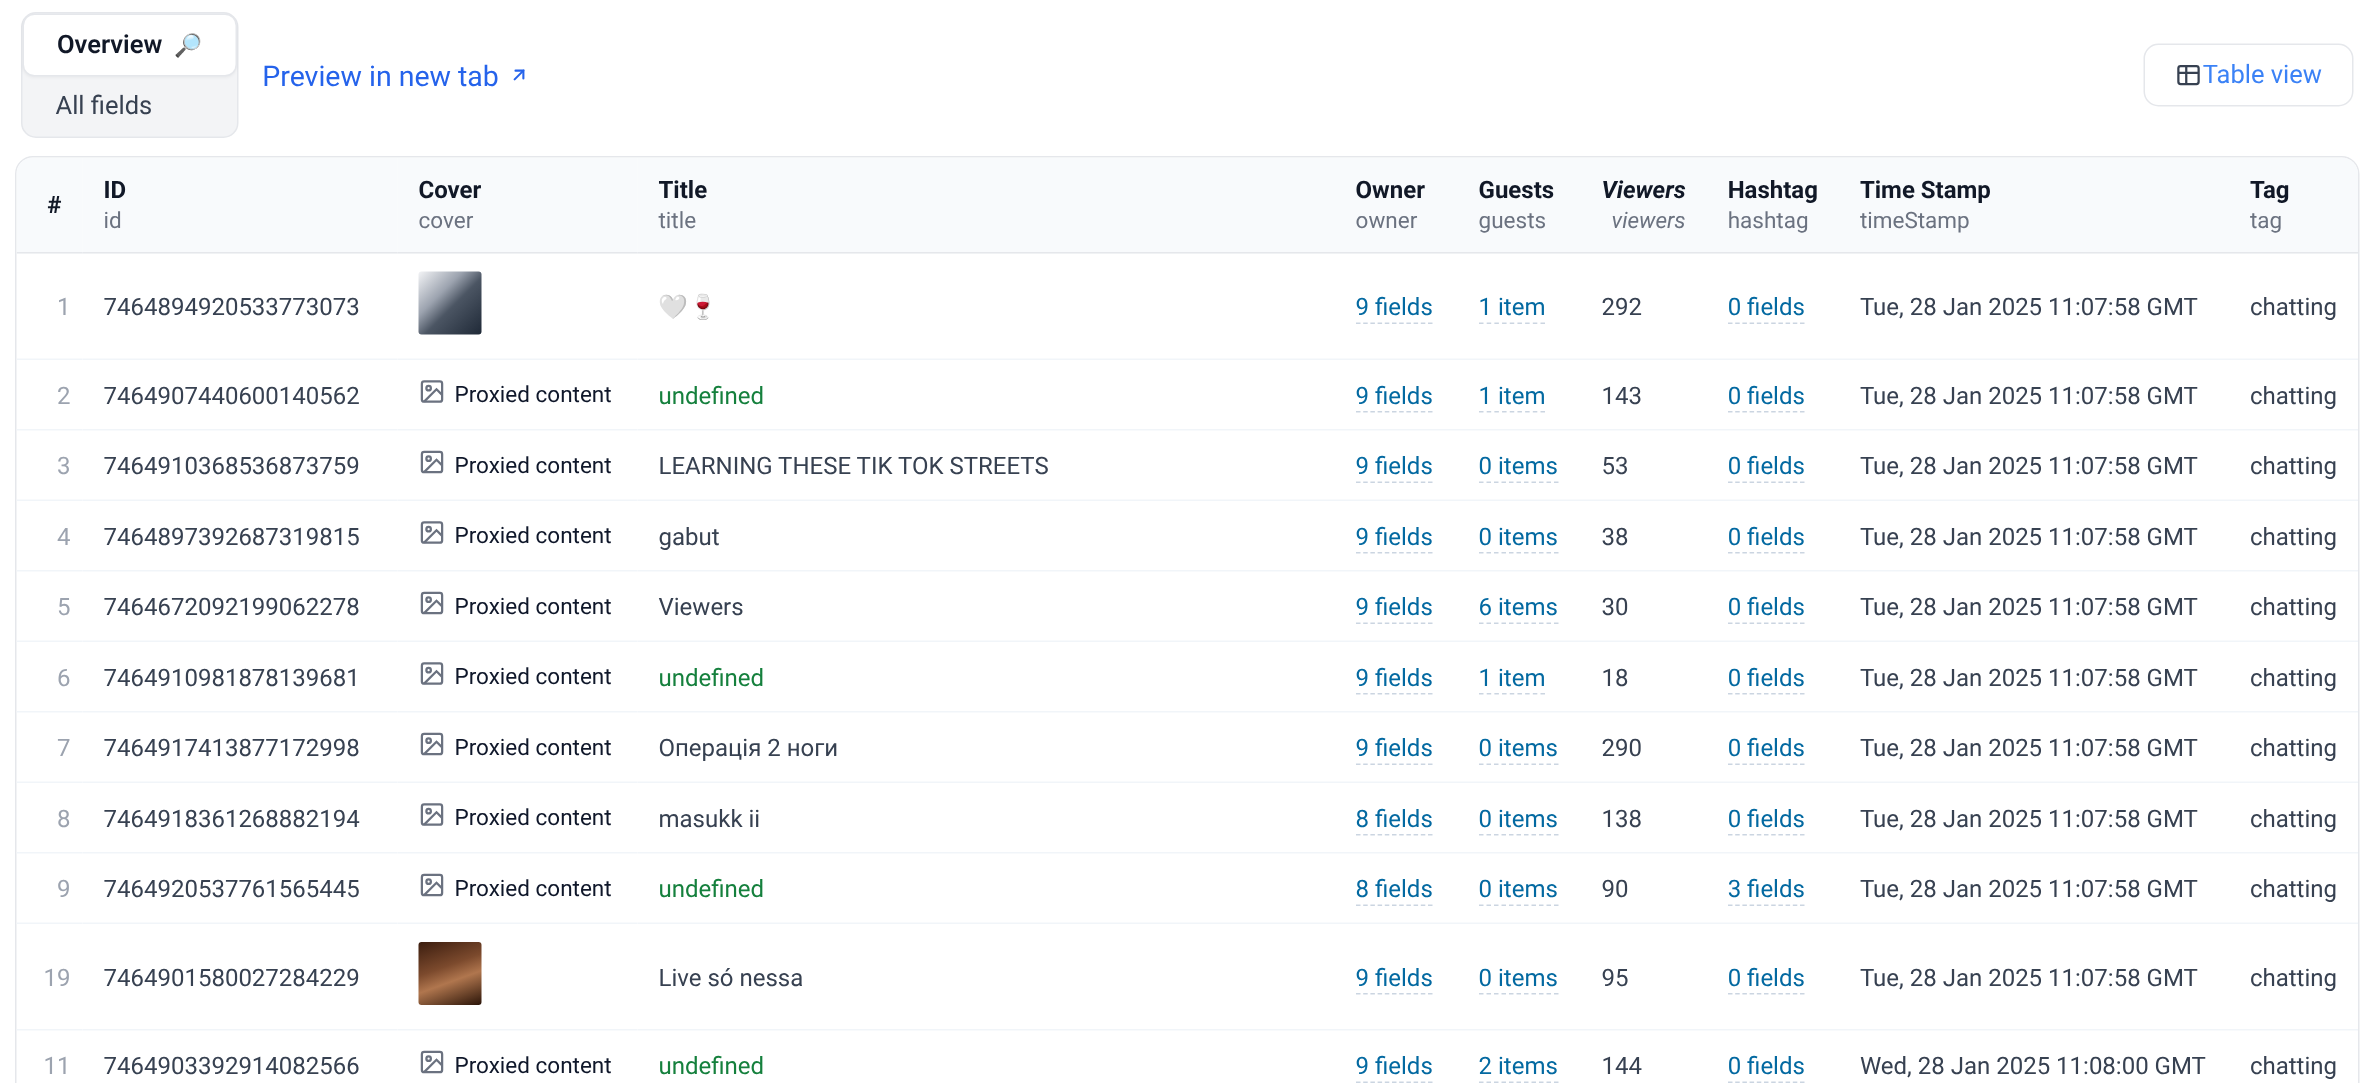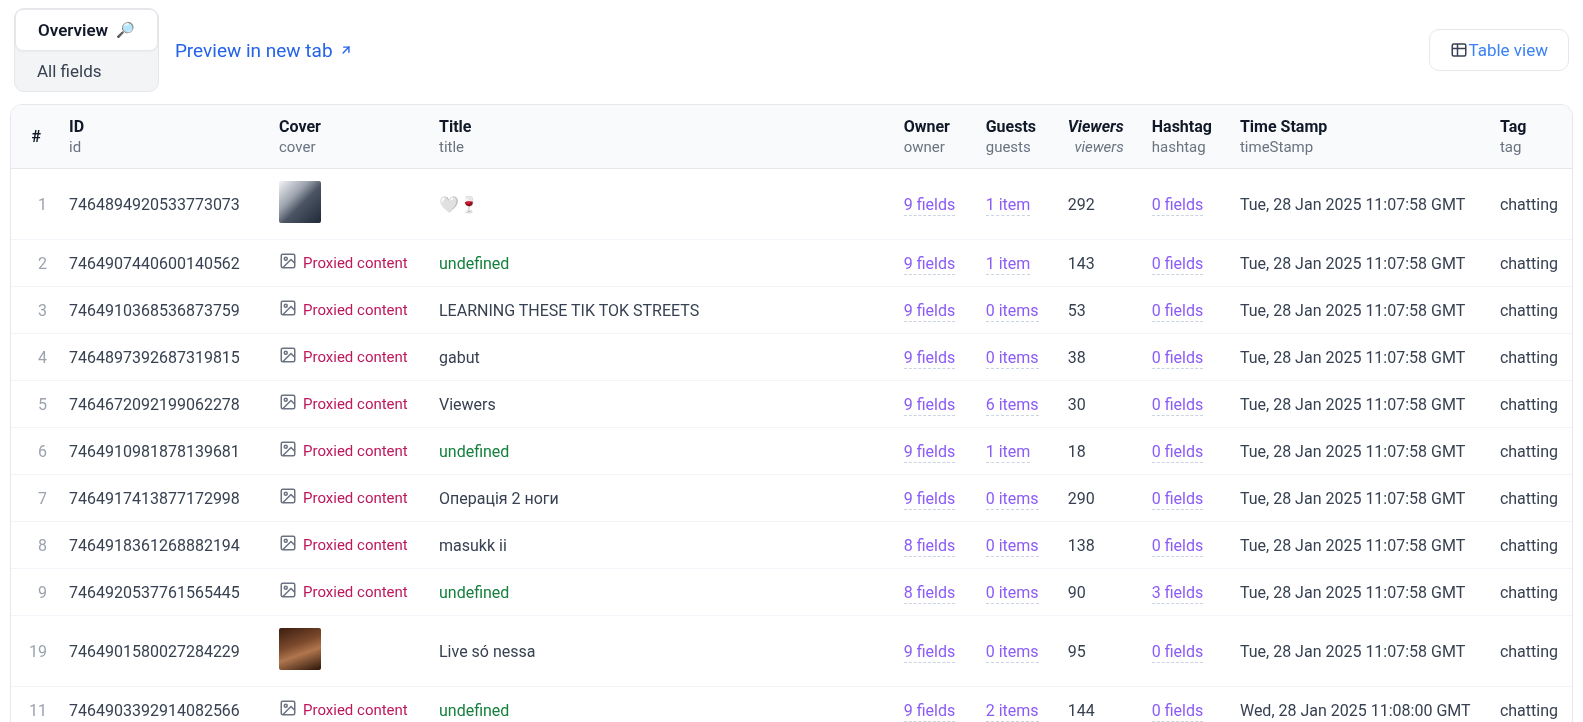--- a/index.html
+++ b/index.html
@@ -110,21 +110,21 @@
     width: 44px;
     padding-right: 8px;
   }
   .id-cell {
     font-feature-settings: "tnum";
   }
   .cover-broken {
     display: inline-flex;
     align-items: center;
     gap: 6px;
-    color: #be185d;
+    color: #0f172a;
     font-size: 15px;
   }
   .broken-icon {
     width: 18px;
     height: 18px;
     flex-shrink: 0;
   }
   .cover-thumb {
     width: 42px;
     height: 42px;
@@ -137,21 +137,21 @@
   .thumb-bw {
     background: linear-gradient(135deg,#f3f4f6 0%,#9ca3af 35%,#4b5563 55%,#1f2937 100%);
   }
   .thumb-warm {
     background: linear-gradient(160deg,#3b1d0f 0%,#7c4a2d 40%,#b0764e 60%,#2a1408 100%);
   }
   .undefined {
     color: #15803d;
   }
   .link-und {
-    color: #8b5cf6;
+    color: #0369a1;
     border-bottom: 1px dashed #cbd5e1;
     padding-bottom: 1px;
     cursor: pointer;
   }
   .num-right {
     text-align: left;
     padding-right: 22px;
     font-feature-settings: "tnum";
   }
   .emoji { font-size: 15px; }

